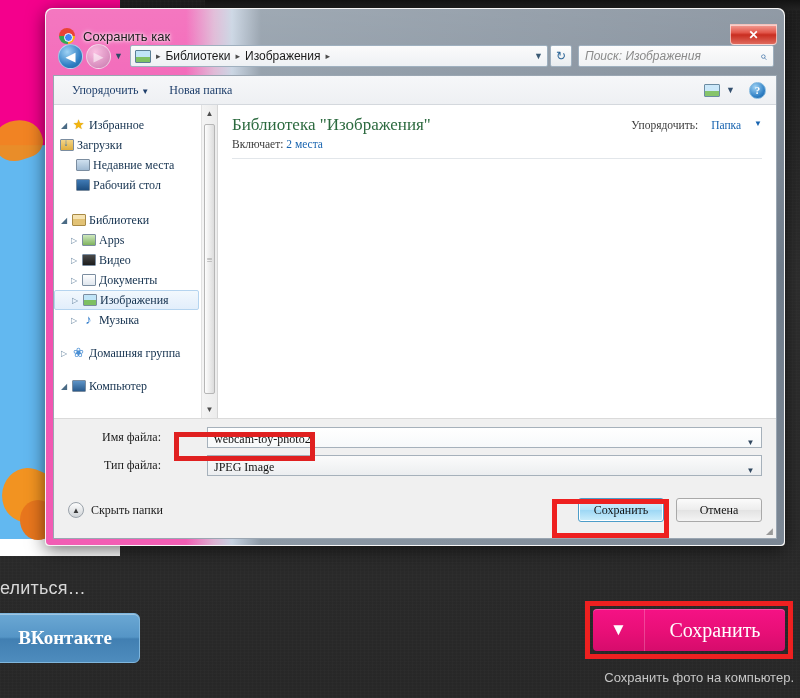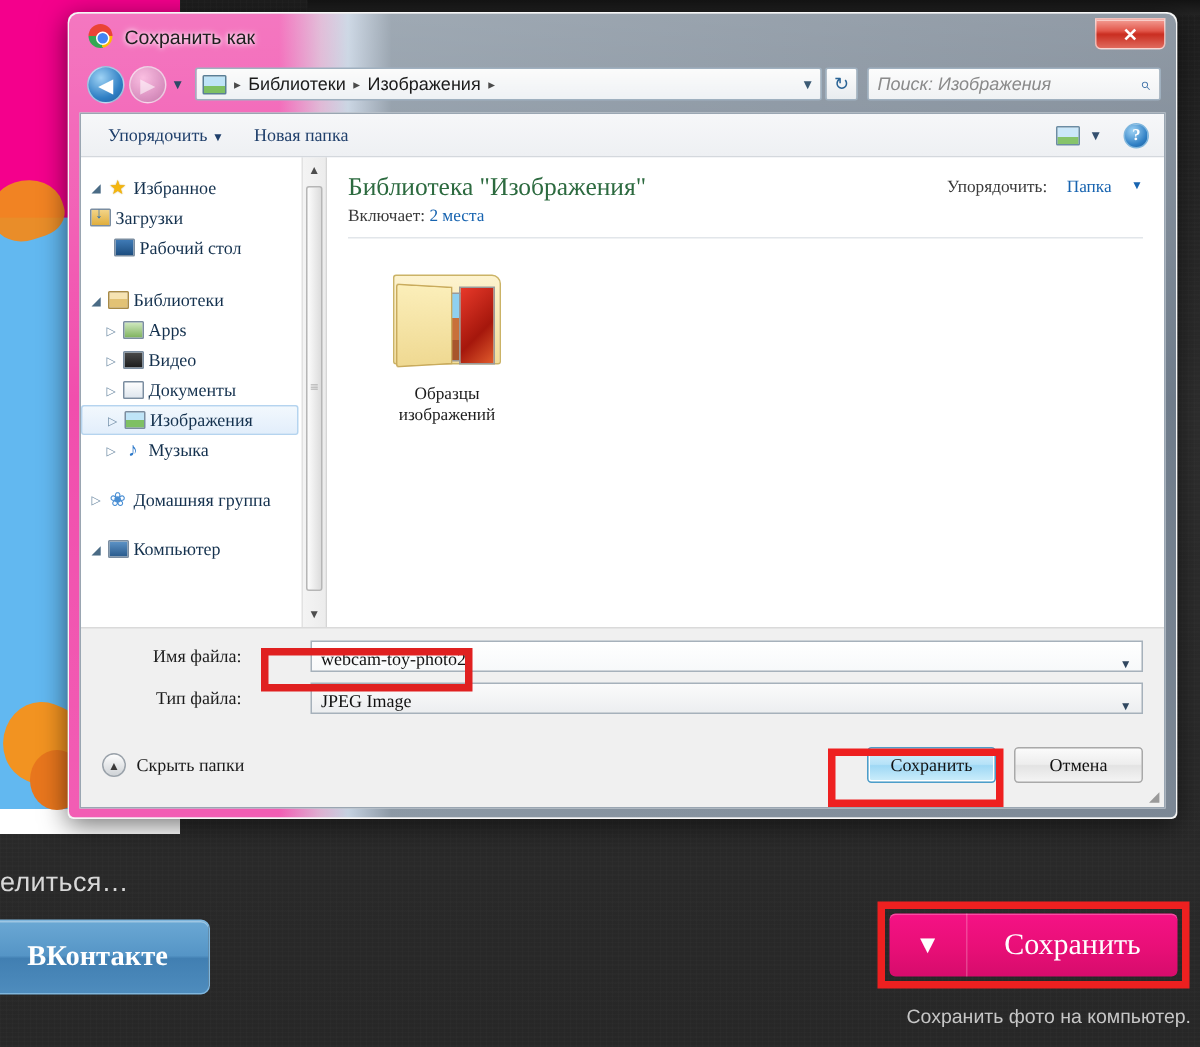--- a/index.html
+++ b/index.html
@@ -119,21 +119,21 @@
         rgba(92,110,128,.80) 215px,
         rgba(78,94,112,.85) 100%);
   }
   #frame-glass::after {
     content:""; position:absolute; inset:0;
     background: linear-gradient(180deg, rgba(255,255,255,.28), rgba(255,255,255,.06) 48%, rgba(255,255,255,.14));
     border-radius: 7px 7px 4px 4px;
   }
 
   #titlebar {
-    position: absolute; left: 0; top: 0; width: 100%; height: 30px;
+    position: absolute; left: 0; top: 12px; width: 100%; height: 30px;
     z-index: 3;
     display: flex; align-items: center;
   }
   #chrome-icon {
     margin-left: 13px; width: 16px; height: 16px; position: relative;
     border-radius: 50%;
     background: conic-gradient(from -30deg, #ea4335 0deg 120deg, #fbbc05 120deg 200deg, #34a853 200deg 300deg, #ea4335 300deg 360deg);
   }
   #chrome-icon::after {
     content:""; position:absolute; left: 4.5px; top: 4.5px;
@@ -508,20 +508,26 @@
             <span class="tlabel">Избранное</span>
           </div>
           <div class="tree-row" style="">
             <span class="ticon">
                 <span class="ic-box ic-down"></span>
               </span>
             <span class="tlabel">Загрузки</span>
           </div>
           <div class="tree-row" style="padding-left:20px">
             <span class="ticon">
+                <span class="ic-box ic-recent"></span>
+              </span>
+            <span class="tlabel">Недавние места</span>
+          </div>
+          <div class="tree-row" style="padding-left:20px">
+            <span class="ticon">
                 <span class="ic-box ic-desktop"></span>
               </span>
             <span class="tlabel">Рабочий стол</span>
           </div>
         </div>
 
         <div class="gap"></div>
 
         <div class="tree-group">
           <div class="tree-row">
@@ -604,29 +610,20 @@
           </div>
           <div id="lib-arrange">
             <span>Упорядочить:</span>
             <span id="arrange-value">Папка</span>
             <span id="arrange-caret">▼</span>
           </div>
         </div>
         <div id="divider"></div>
 
         <div id="folders">
-          <div class="folder-item">
-            <div class="folder-ico">
-              <div class="fback"></div>
-              <div class="thumb tb-canyon" style="left:30px;top:18px;width:26px;height:46px;"></div>
-              <div class="thumb tb-red" style="left:54px;top:14px;width:24px;height:52px;"></div>
-              <div class="ffront"></div>
-            </div>
-            <div class="folder-name">Образцы изображений</div>
-          </div>
         </div>
       </div>
     </div>
 
     <div id="form-area">
       <div class="form-row">
         <div class="form-label">Имя файла:</div>
         <div class="combo">
           <span>webcam-toy-photo2</span>
           <span class="combo-caret">▼</span>

